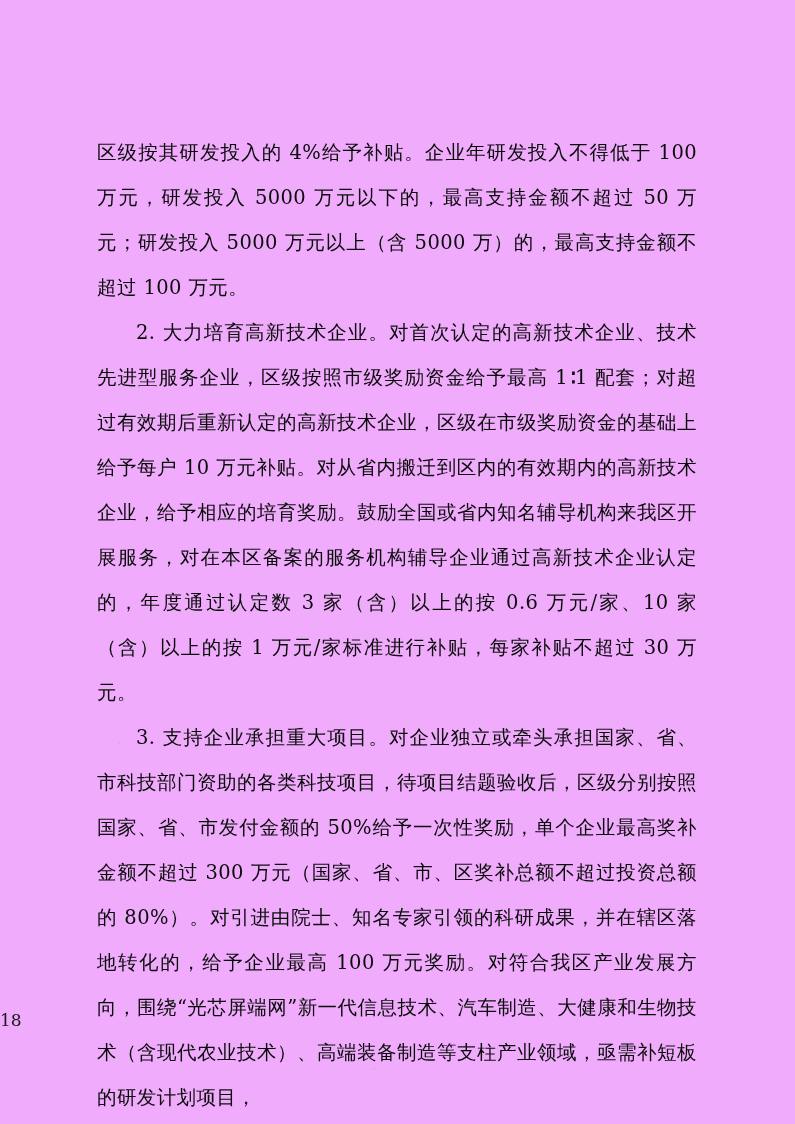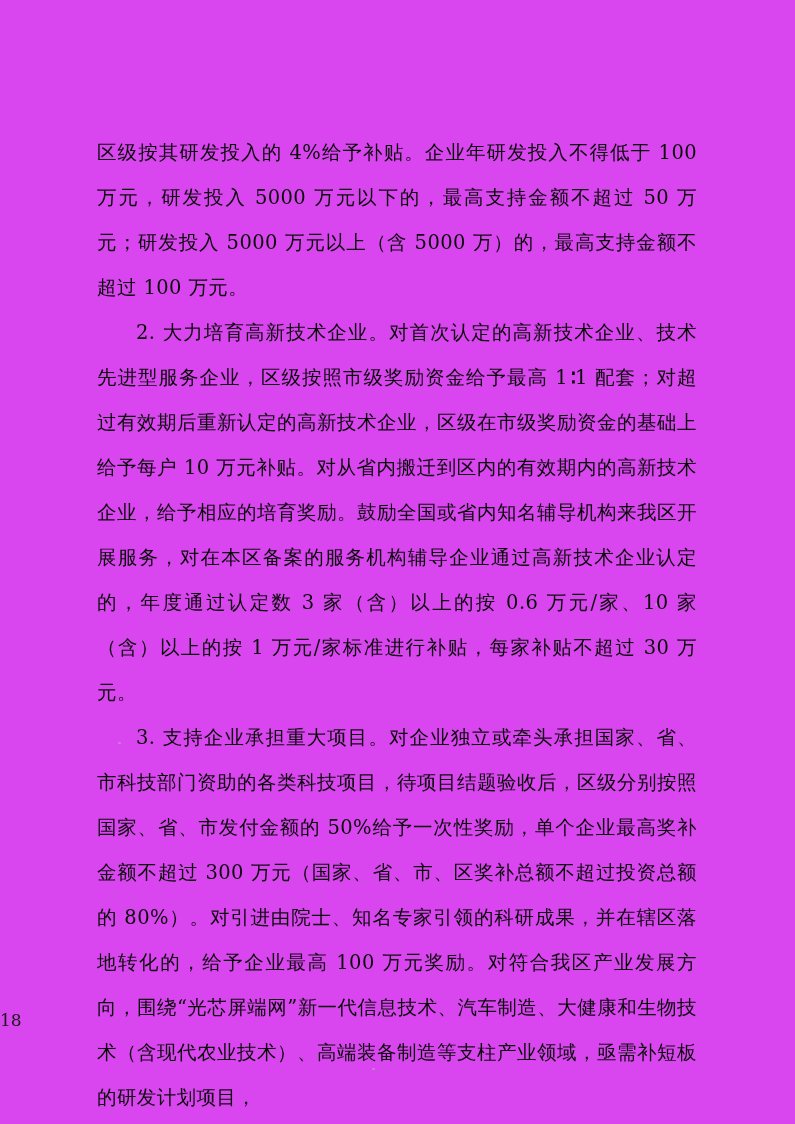--- a/index.html
+++ b/index.html
@@ -5,21 +5,21 @@
   html, body {
     margin: 0;
     padding: 0;
     background: #ffffff;
   }
   .page {
     position: relative;
     width: 795px;
     height: 1124px;
     margin: 0 auto;
-    background: #d946ef;
+    background: #f0abfc;
     box-sizing: border-box;
     overflow: hidden;
   }
   .page-inner {
     position: absolute;
     left: 97px;
     top: 130px;
     width: 600px;
   }
   .doc-body {

